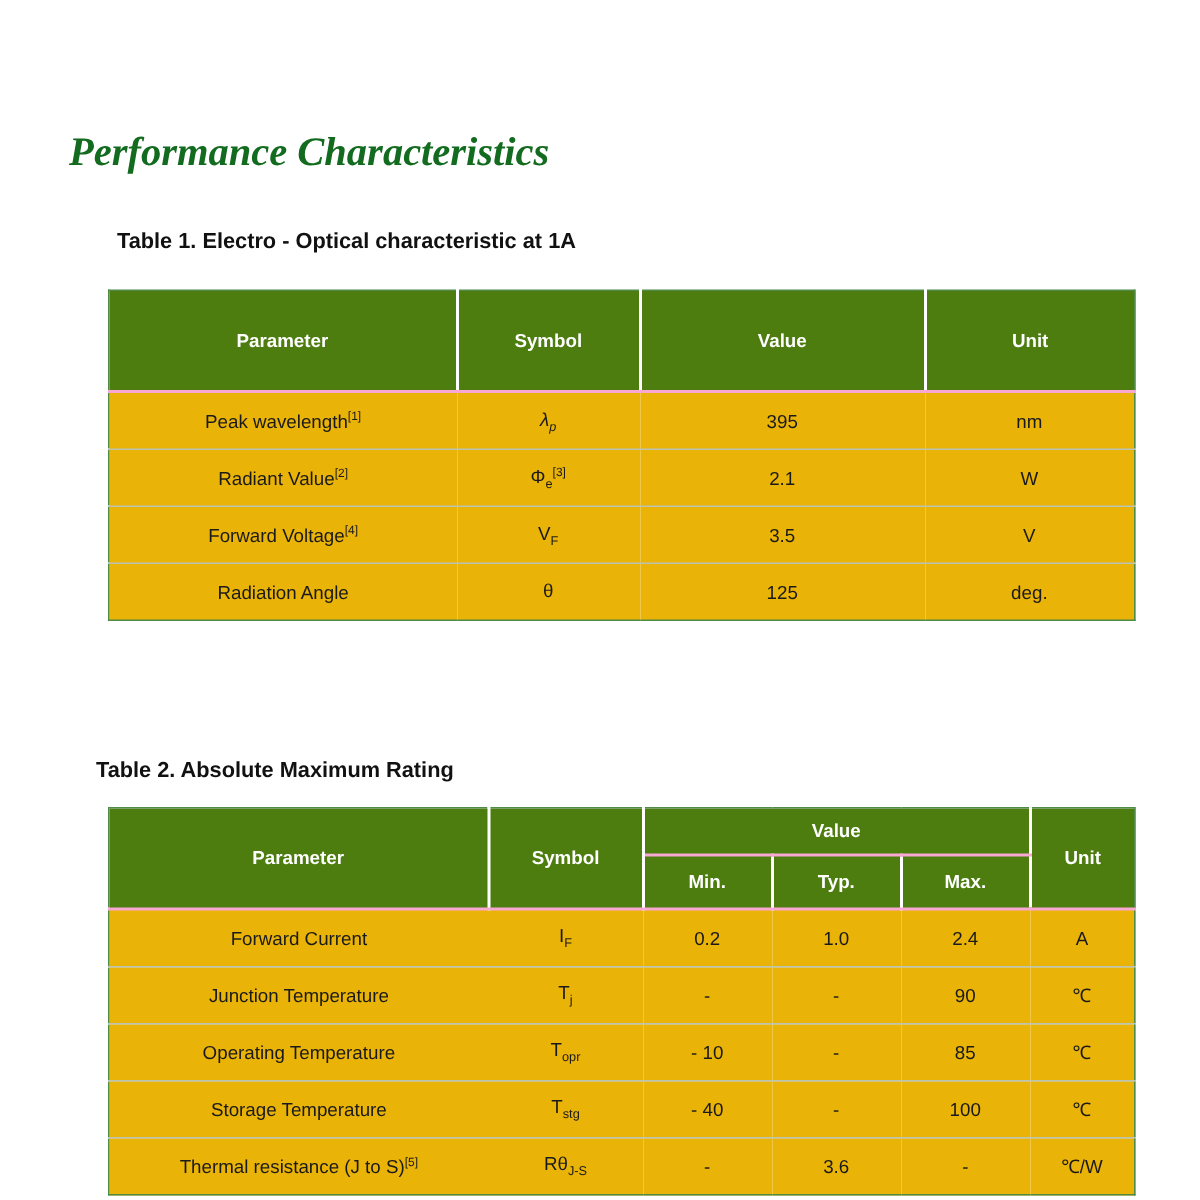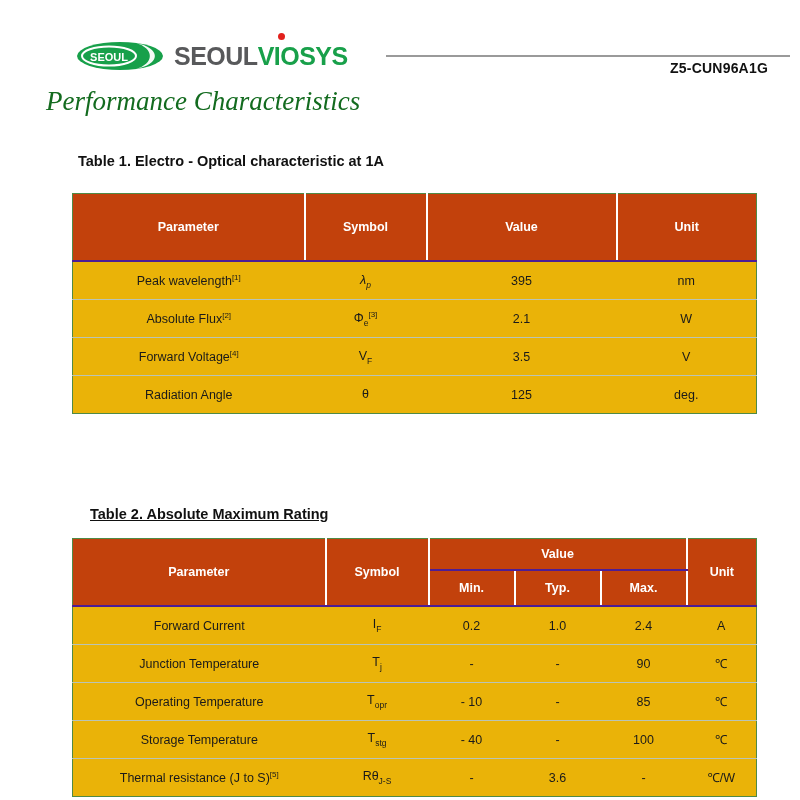--- a/index.html
+++ b/index.html
@@ -79,21 +79,21 @@
     color: #111111;
     letter-spacing: 0.2px;
   }
 
   
   .page-title {
     position: absolute;
     left: 46px;
     top: 86px;
     font-family: "Liberation Serif", serif;
-    font-weight: normal;
+    font-weight: bold;
     font-style: italic;
     font-size: 27px;
     color: #136b1f;
     letter-spacing: 0px;
   }
 
   
   .table-title {
     position: absolute;
     font-size: 14.5px;
@@ -118,26 +118,26 @@
     border: 1.5px solid #4f8a46;
   }
   table.dt th,
   table.dt td {
     padding: 0;
     margin: 0;
     text-align: center;
     vertical-align: middle;
   }
   table.dt thead th {
-    background: #c2410c;
+    background: #4d7c0f;
     color: #ffffff;
     font-size: 12.5px;
     font-weight: bold;
     border-right: 2px solid #ffffff;
-    border-bottom: 2px solid #4c1d95;
+    border-bottom: 2px solid #f9a8d4;
   }
   table.dt thead th.last-col { border-right: none; }
   table.dt tbody td {
     font-size: 12.5px;
     color: #1a1a1a;
     border-top: 1.5px solid #b9c4b6;
     border-right: none;
     background: #eab308;
     height: 37px;
   }
@@ -171,39 +171,20 @@
   }
   #table2 thead th.h-tall { height: 66px; }
   #table2 thead th.h-top { height: 30px; }
   #table2 thead th.h-bot { height: 34px; }
 </style>
 </head>
 <body>
 
 <div class="page">
 
-  <div class="header">
-
-    <div class="logo-wrap">
-      <div class="logo-mark">
-        <svg width="88" height="30" viewBox="0 0 88 30" xmlns="http://www.w3.org/2000/svg">
-          <ellipse cx="44" cy="15" rx="43" ry="14" fill="#17a04a"></ellipse>
-          <path d="M60 2 A 22 14 0 0 1 60 28 A 30 14 0 0 0 60 2 Z" fill="#ffffff" opacity="0.95"></path>
-          <ellipse cx="33" cy="15" rx="27" ry="9.5" fill="none" stroke="#ffffff" stroke-width="2"></ellipse>
-          <text x="33" y="19.5" font-family="Liberation Sans, sans-serif" font-size="11" font-weight="bold" fill="#ffffff" text-anchor="middle">SEOUL</text>
-        </svg>
-      </div>
-      <div class="logo-text">
-        <span class="logo-seoul">SEOUL</span><span class="logo-viosys"><span class="logo-dot"></span><span>VIOSYS</span></span>
-      </div>
-    </div>
-
-    <div class="header-rule"></div>
-    <div class="partno">Z5-CUN96A1G</div>
-  </div>
 
   <div class="page-title">Performance Characteristics</div>
 
   <div class="table-title" style="left:78px; top:153px;">Table 1. Electro - Optical characteristic at 1A</div>
 
 
   <table class="dt" id="table1">
     <colgroup>
       <col style="width:232px">
         <col style="width:122px">
@@ -219,41 +200,41 @@
       </tr>
     </thead>
     <tbody>
       <tr>
         <td><span>Peak wavelength</span><span class="sup">[1]</span></td>
         <td class="sym ital"><span>λ</span><sub>p</sub><span class="sup"></span></td>
         <td>395</td>
         <td>nm</td>
       </tr>
       <tr>
-        <td><span>Absolute Flux</span><span class="sup">[2]</span></td>
+        <td><span>Radiant Value</span><span class="sup">[2]</span></td>
         <td class="sym"><span>Φ</span><sub>e</sub><span class="sup">[3]</span></td>
         <td>2.1</td>
         <td>W</td>
       </tr>
       <tr>
         <td><span>Forward Voltage</span><span class="sup">[4]</span></td>
         <td class="sym"><span>V</span><sub>F</sub><span class="sup"></span></td>
         <td>3.5</td>
         <td>V</td>
       </tr>
       <tr>
         <td><span>Radiation Angle</span><span class="sup"></span></td>
         <td class="sym"><span>θ</span><sub></sub><span class="sup"></span></td>
         <td>125</td>
         <td>deg.</td>
       </tr>
     </tbody>
   </table>
 
-  <div class="table-title" style="left:90px; top:506px;text-decoration:underline;">Table 2. Absolute Maximum Rating</div>
+  <div class="table-title" style="left:64px; top:506px;">Table 2. Absolute Maximum Rating</div>
 
   <table class="dt" id="table2">
     <colgroup>
       <col style="width:253px">
         <col style="width:103px">
       <col style="width:86px">
         <col style="width:86px">
       <col style="width:86px">
         <col style="width:70px">
     </colgroup>

